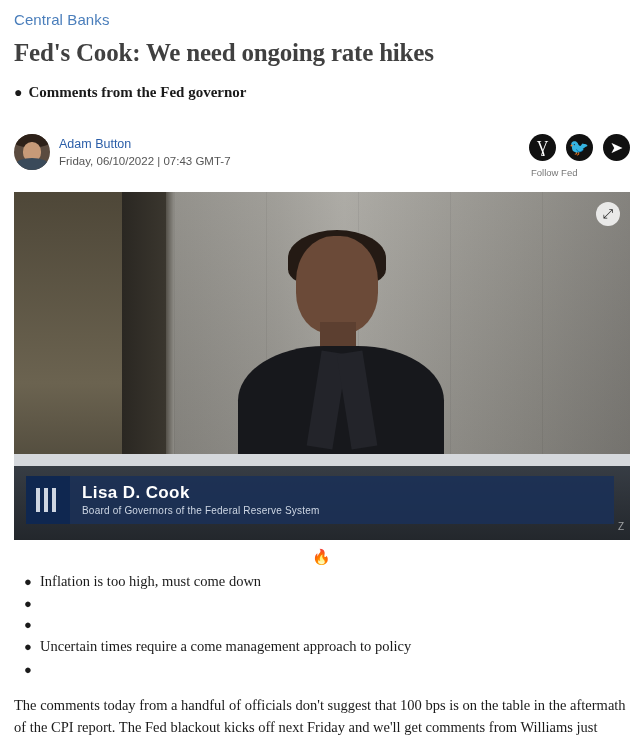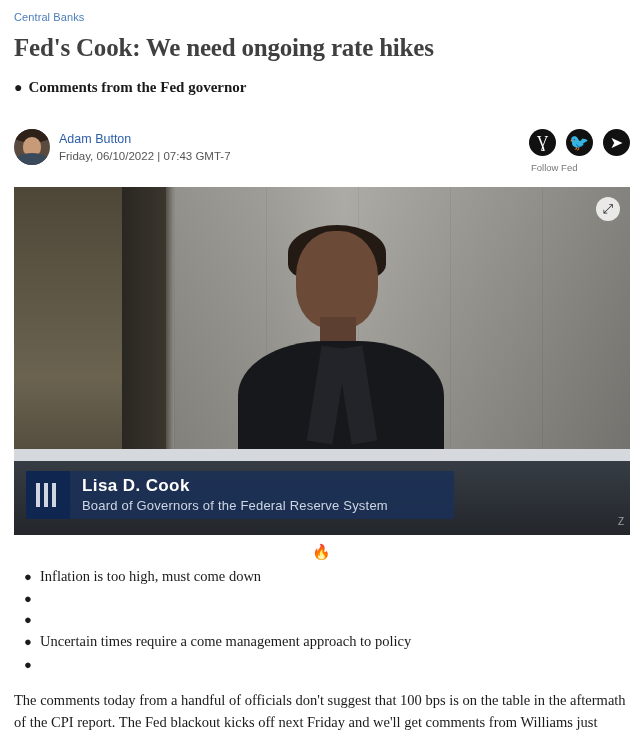--- a/index.html
+++ b/index.html
@@ -18,21 +18,21 @@
   }
   .page {
     width: 644px;
     height: 738px;
     padding: 0 14px;
     position: relative;
   }
   .category {
     color: #4a7ebb;
     font-family: "Liberation Sans", sans-serif;
-    font-size: 11px;
+    font-size: 15px;
     padding-top: 11px;
     letter-spacing: .1px;
   }
   .headline {
     font-family: "Liberation Serif", serif;
     font-size: 25px;
     font-weight: bold;
     color: #404040;
     margin-top: 11px;
     letter-spacing: -.2px;
@@ -246,21 +246,21 @@
   }
   .podium-top {
     position: absolute;
     left: 0; right: 0; top: 0; height: 12px;
     background: #d5d8dc;
   }
   .lower-third {
     position: absolute;
     left: 12px;
     bottom: 16px;
-    width: 428px;
+    width: 588px;
     height: 48px;
     background: rgba(26,48,86,.88);
     display: flex;
     align-items: center;
   }
   .lt-logo {
     width: 44px;
     height: 48px;
     background: #0f2750;
     position: relative;
@@ -269,21 +269,21 @@
   .lt-logo:before {
     content: "";
     position: absolute;
     left: 10px; top: 12px;
     width: 24px; height: 24px;
     background:
       repeating-linear-gradient(90deg, #cfd6e2 0 4px, transparent 4px 8px);
   }
   .lt-text { padding-left: 12px; color: #ffffff; font-family: "Liberation Sans", sans-serif; }
   .lt-name { font-size: 17px; font-weight: bold; letter-spacing: .4px; }
-  .lt-sub { font-size: 13px; color: #cdd6e4; margin-top: 2px; letter-spacing: .2px; }
+  .lt-sub { font-size: 10px; color: #cdd6e4; margin-top: 2px; letter-spacing: .2px; }
   .expand-btn {
     position: absolute;
     right: 10px; top: 10px;
     width: 24px; height: 24px;
     border-radius: 50%;
     background: rgba(255,255,255,.82);
     display: flex;
     align-items: center;
     justify-content: center;
     color: #222;

